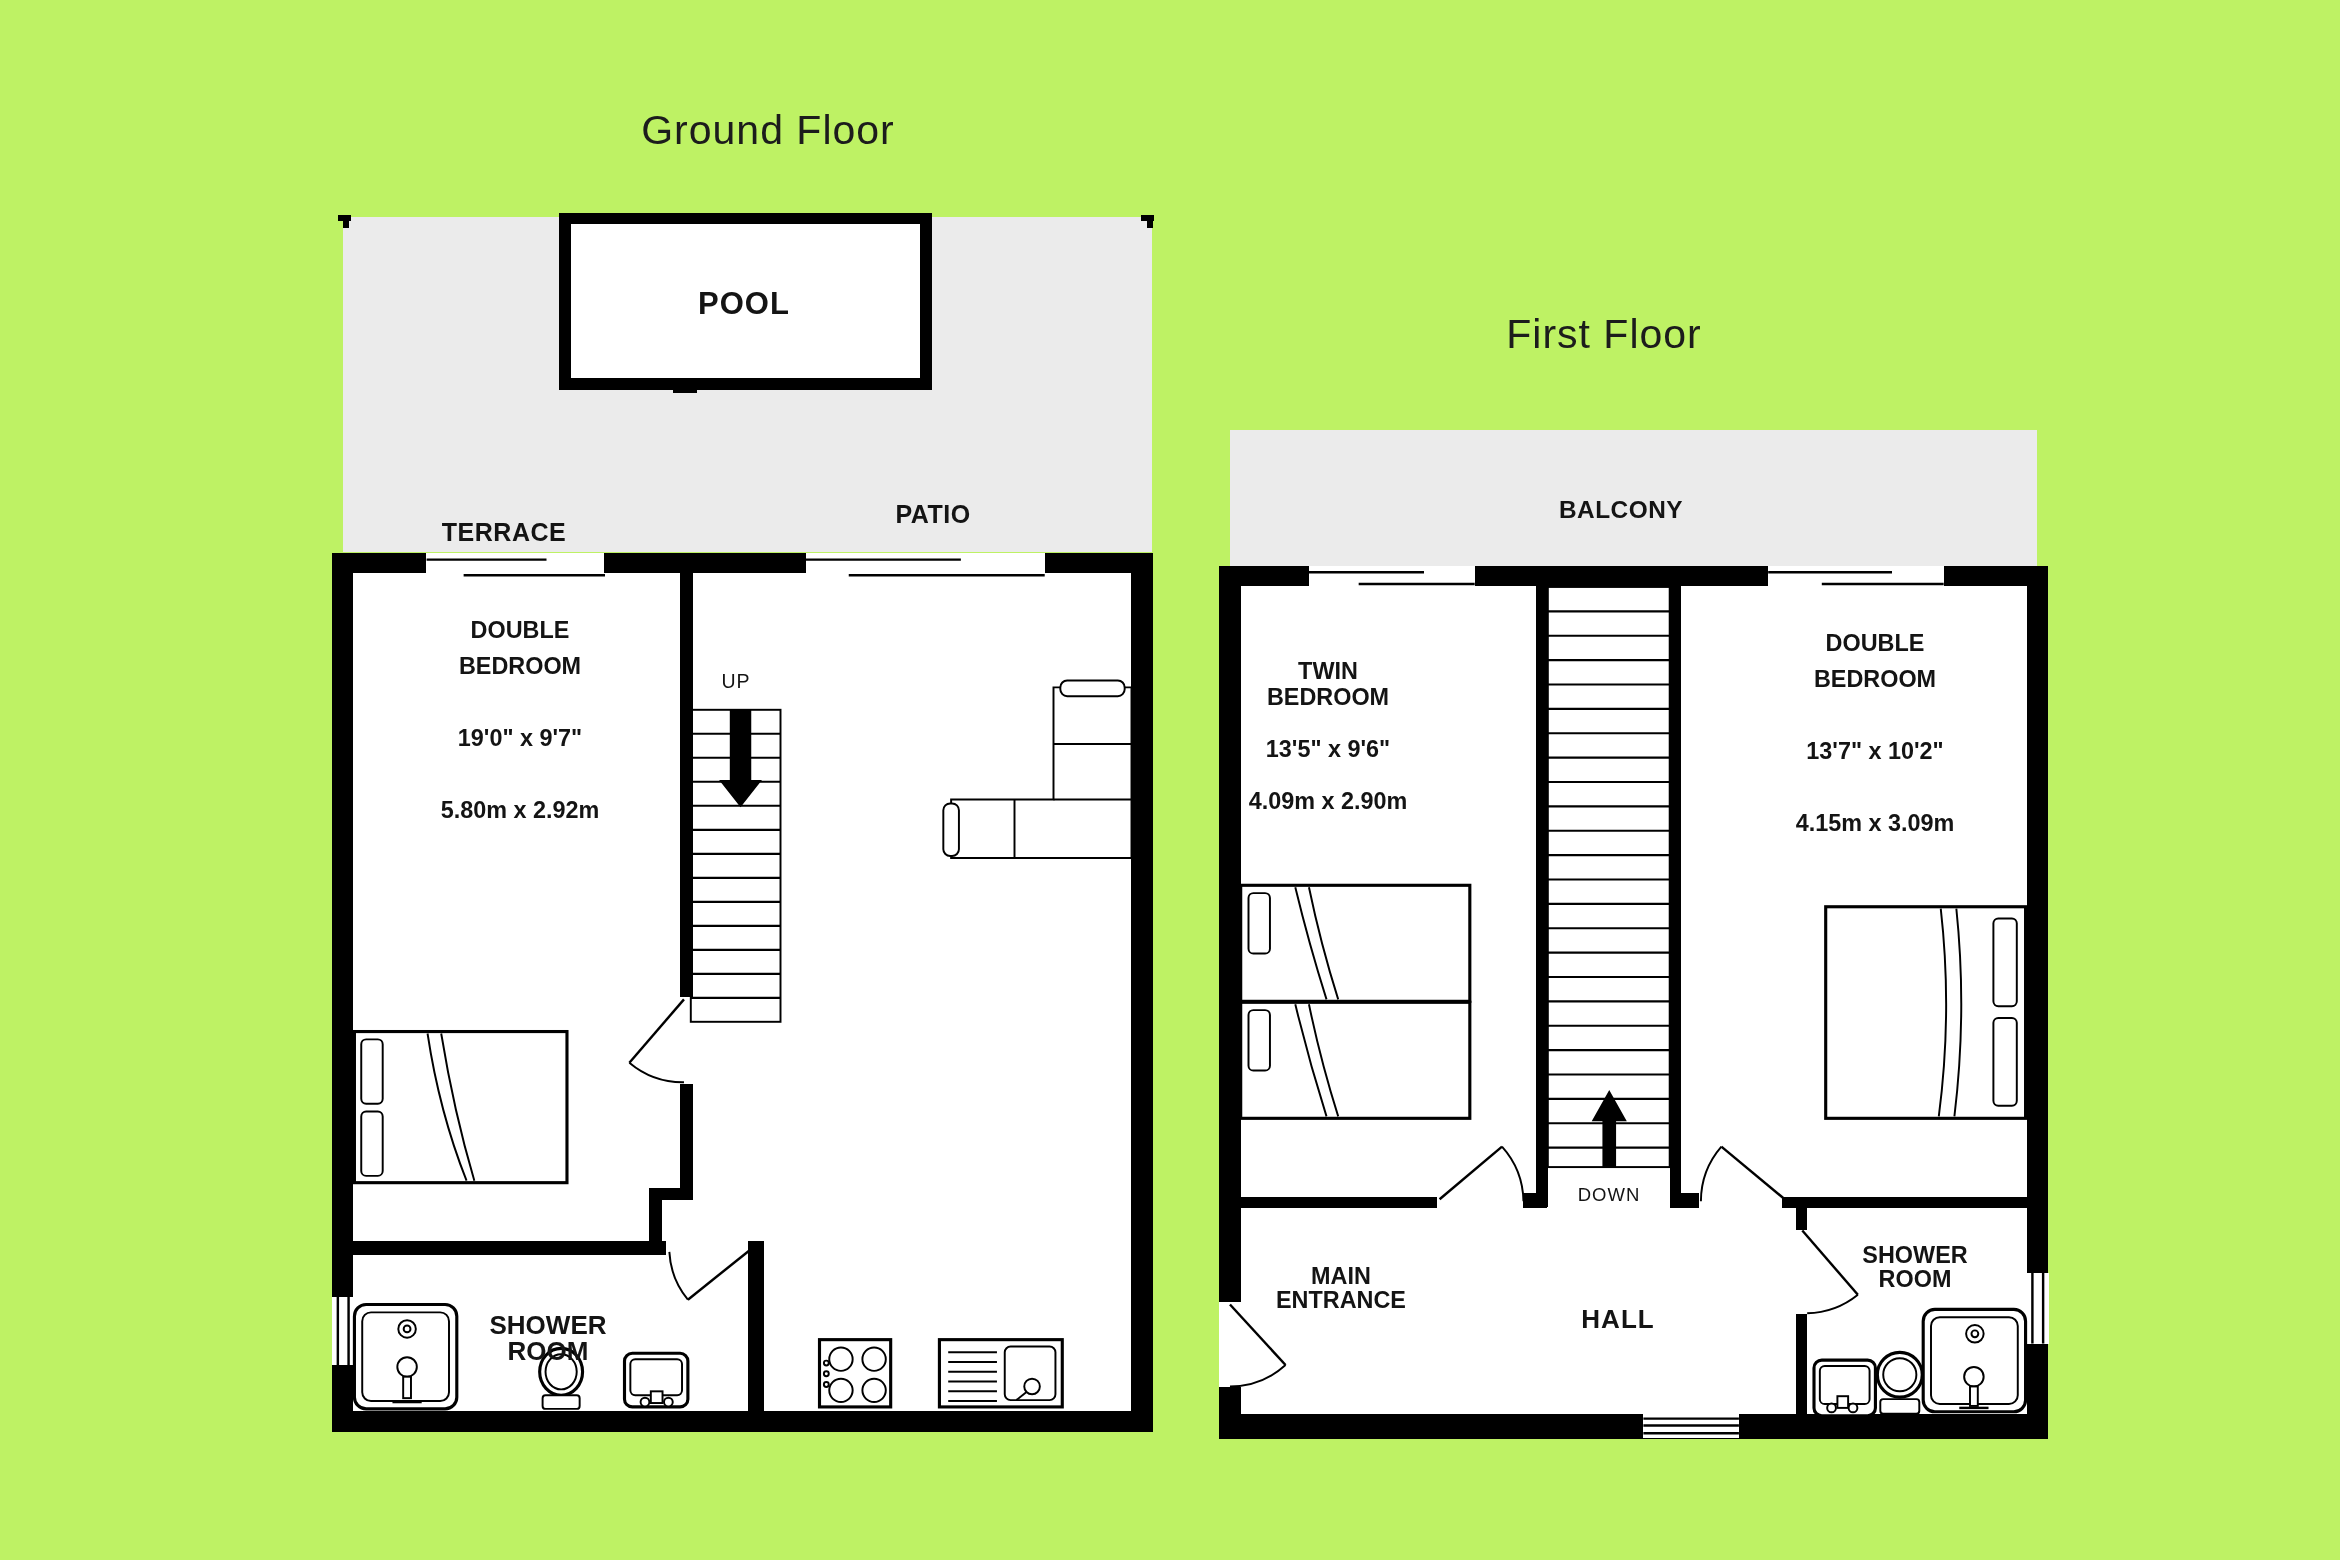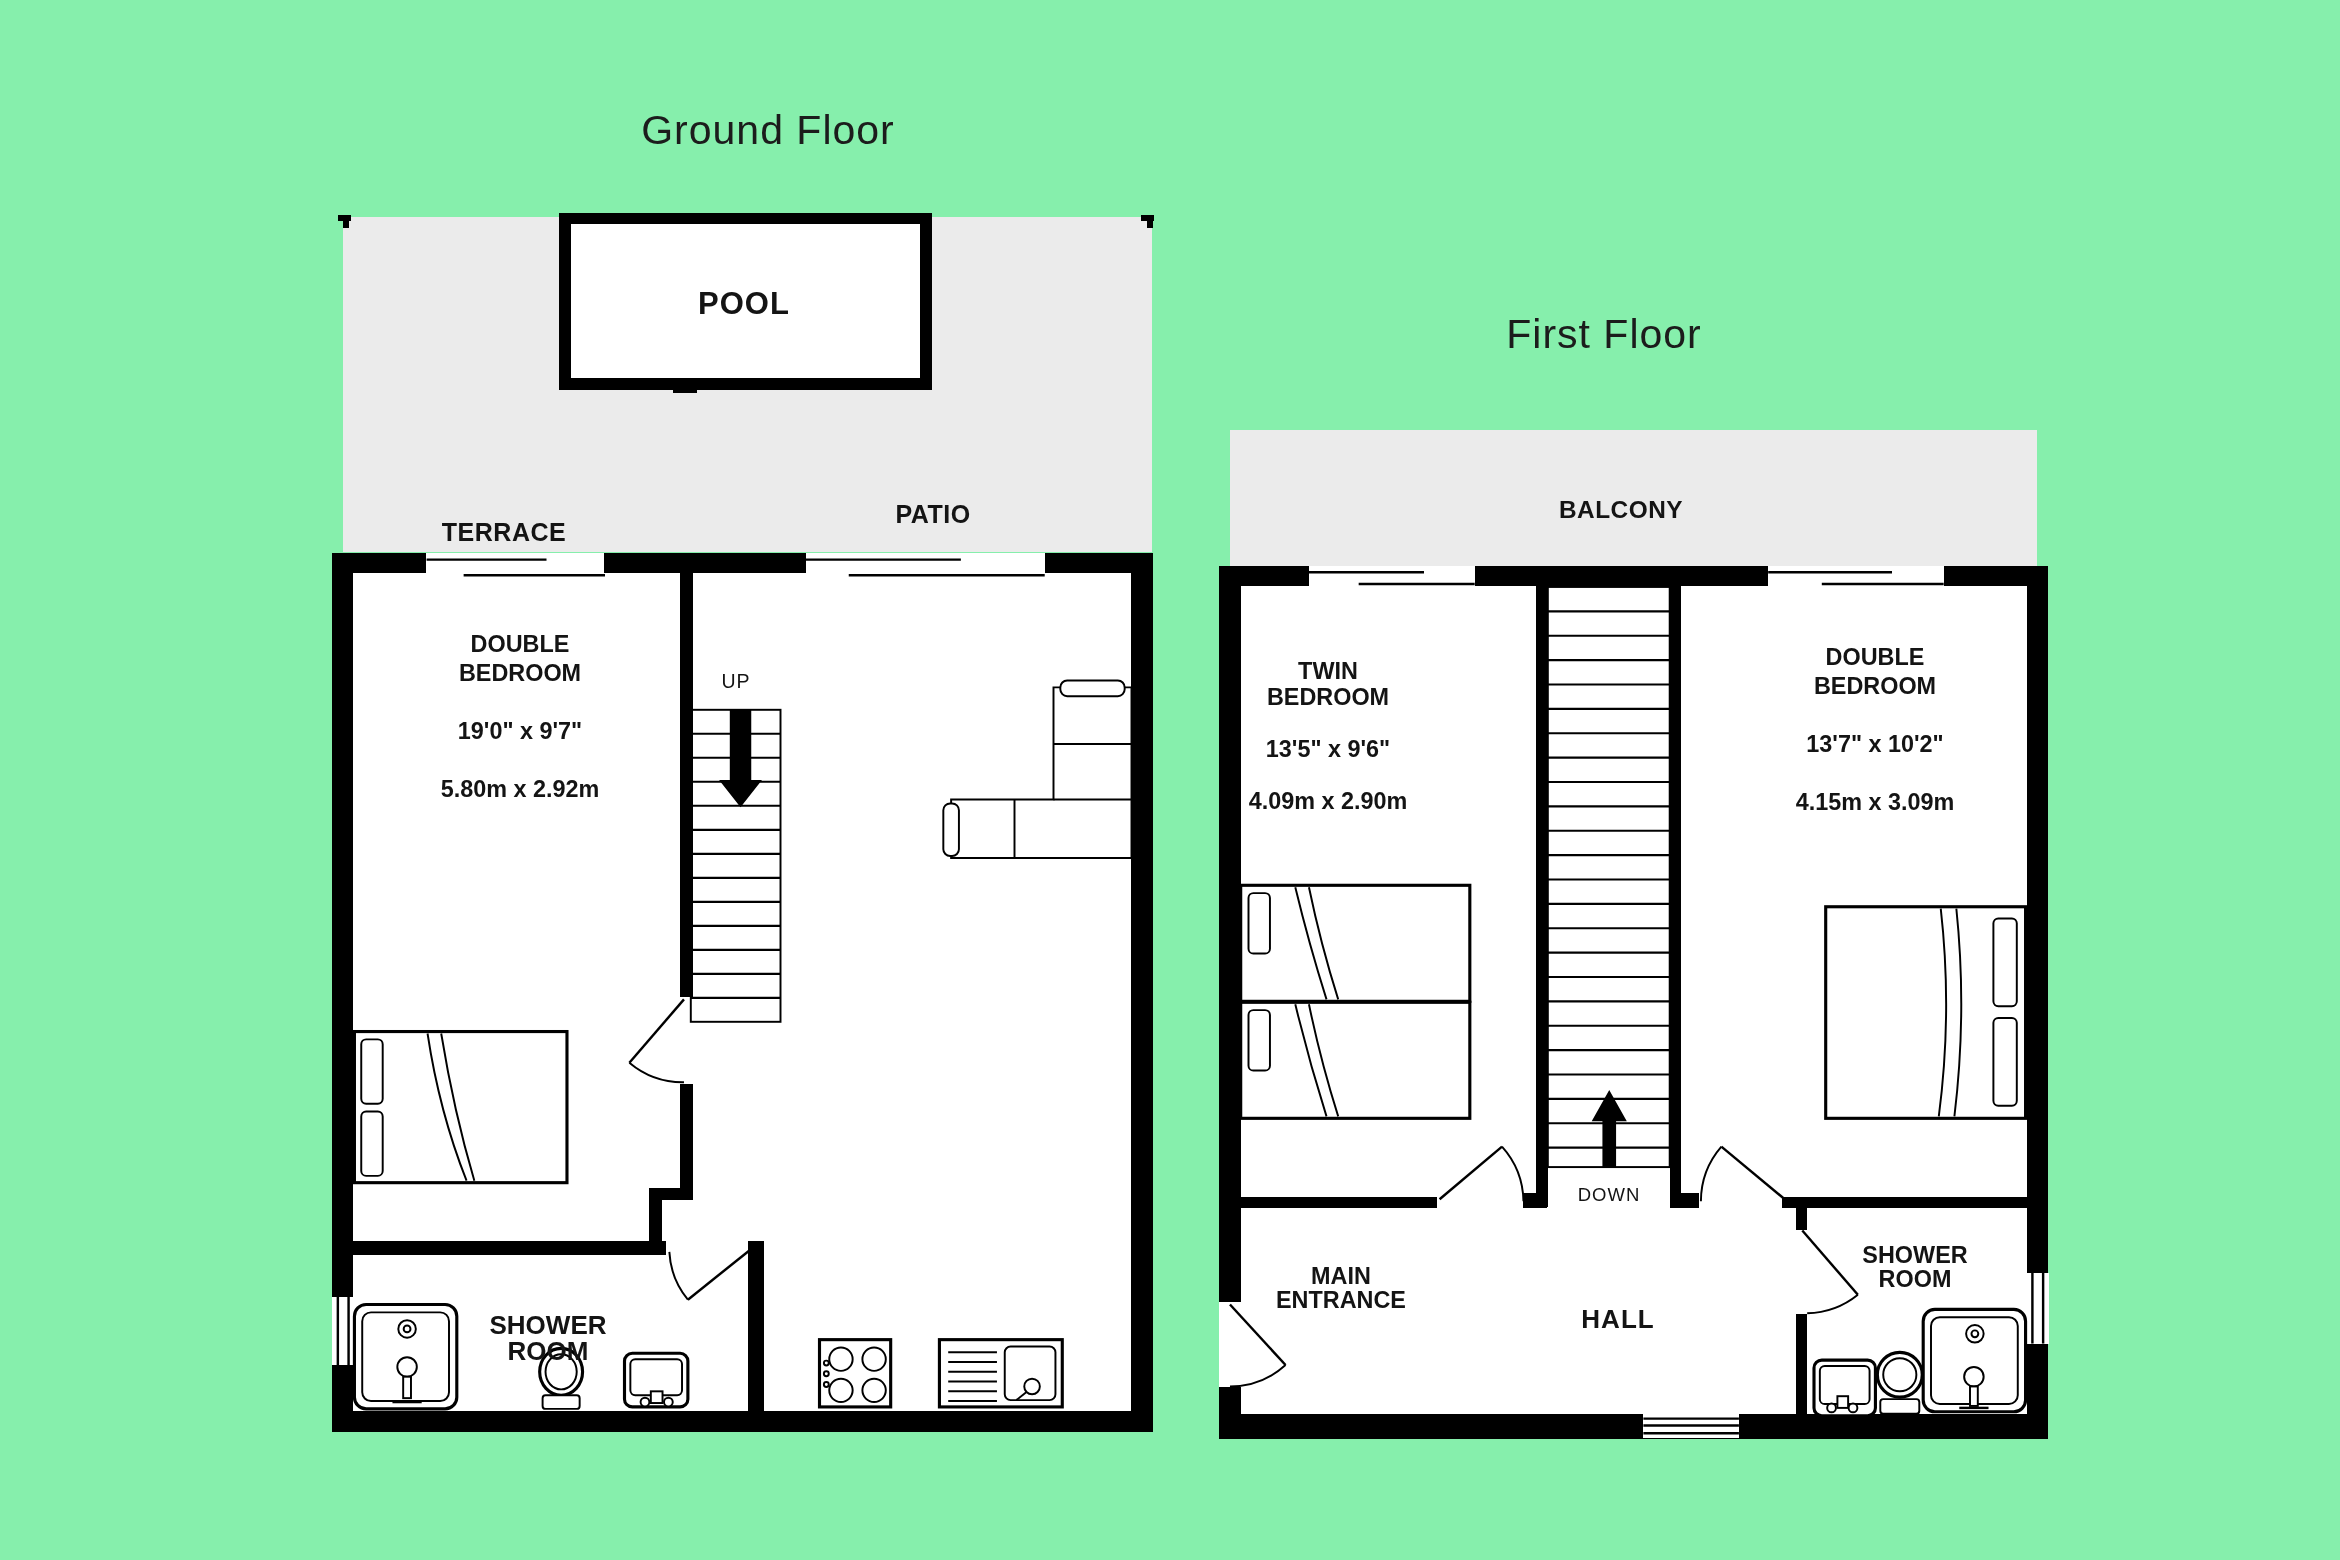--- a/index.html
+++ b/index.html
@@ -1,31 +1,31 @@
 <!DOCTYPE html>
 <html><head>
 <meta charset="utf-8">
 <style>
   html,body{margin:0;padding:0;background:#fff;}
-  #canvas{position:relative;width:2341px;height:1560px;background:#86efac;overflow:hidden;
+  #canvas{position:relative;width:2341px;height:1560px;background:#bef264;overflow:hidden;
           font-family:"Liberation Sans",sans-serif;}
   .abs{position:absolute;}
   .grey{background:#ebebeb;}
   .wall{background:#000;}
   .white{background:#fff;}
   svg.overlay{position:absolute;left:0;top:0;width:2341px;height:1560px;pointer-events:none;}
   svg .ln{stroke:#000;stroke-width:2.5;fill:none;}
   svg .fix{stroke:#000;stroke-width:3.2;fill:#fff;}
   svg .fix2{stroke:#000;stroke-width:2;fill:#fff;}
   svg .thin{stroke:#000;stroke-width:2;fill:none;}
   svg .blk{fill:#000;stroke:none;}
   svg g[data-treads] line{stroke:#000;stroke-width:2.2;}
   .lbl{position:absolute;transform:translate(-50%,-50%);text-align:center;font-weight:700;
        color:#141414;white-space:pre-line;line-height:1.16;}
-  .room-lbl{font-size:23.4px;line-height:29px;}
+  .room-lbl{font-size:23.4px;line-height:36px;}
   .room-lbl2{font-size:23.4px;line-height:26px;}
   .big-lbl{font-size:30px;line-height:36px;}
   .area-lbl{font-size:25px;letter-spacing:0.5px;}
   .area-lbl-sm{font-size:24.4px;letter-spacing:0.5px;margin-top:12px;}
   .small-lbl{font-size:19.5px;font-weight:400;letter-spacing:1px;}
   .pool-lbl{font-size:31px;letter-spacing:1px;}
   .title{font-size:41px;font-weight:400;letter-spacing:1px;color:#1c1c1c;}
   .sh-lbl{font-size:26px;line-height:26px;}
   .sh-lbl2{font-size:23.4px;line-height:24.4px;}
   .hall-lbl{font-size:26px;letter-spacing:1px;}

